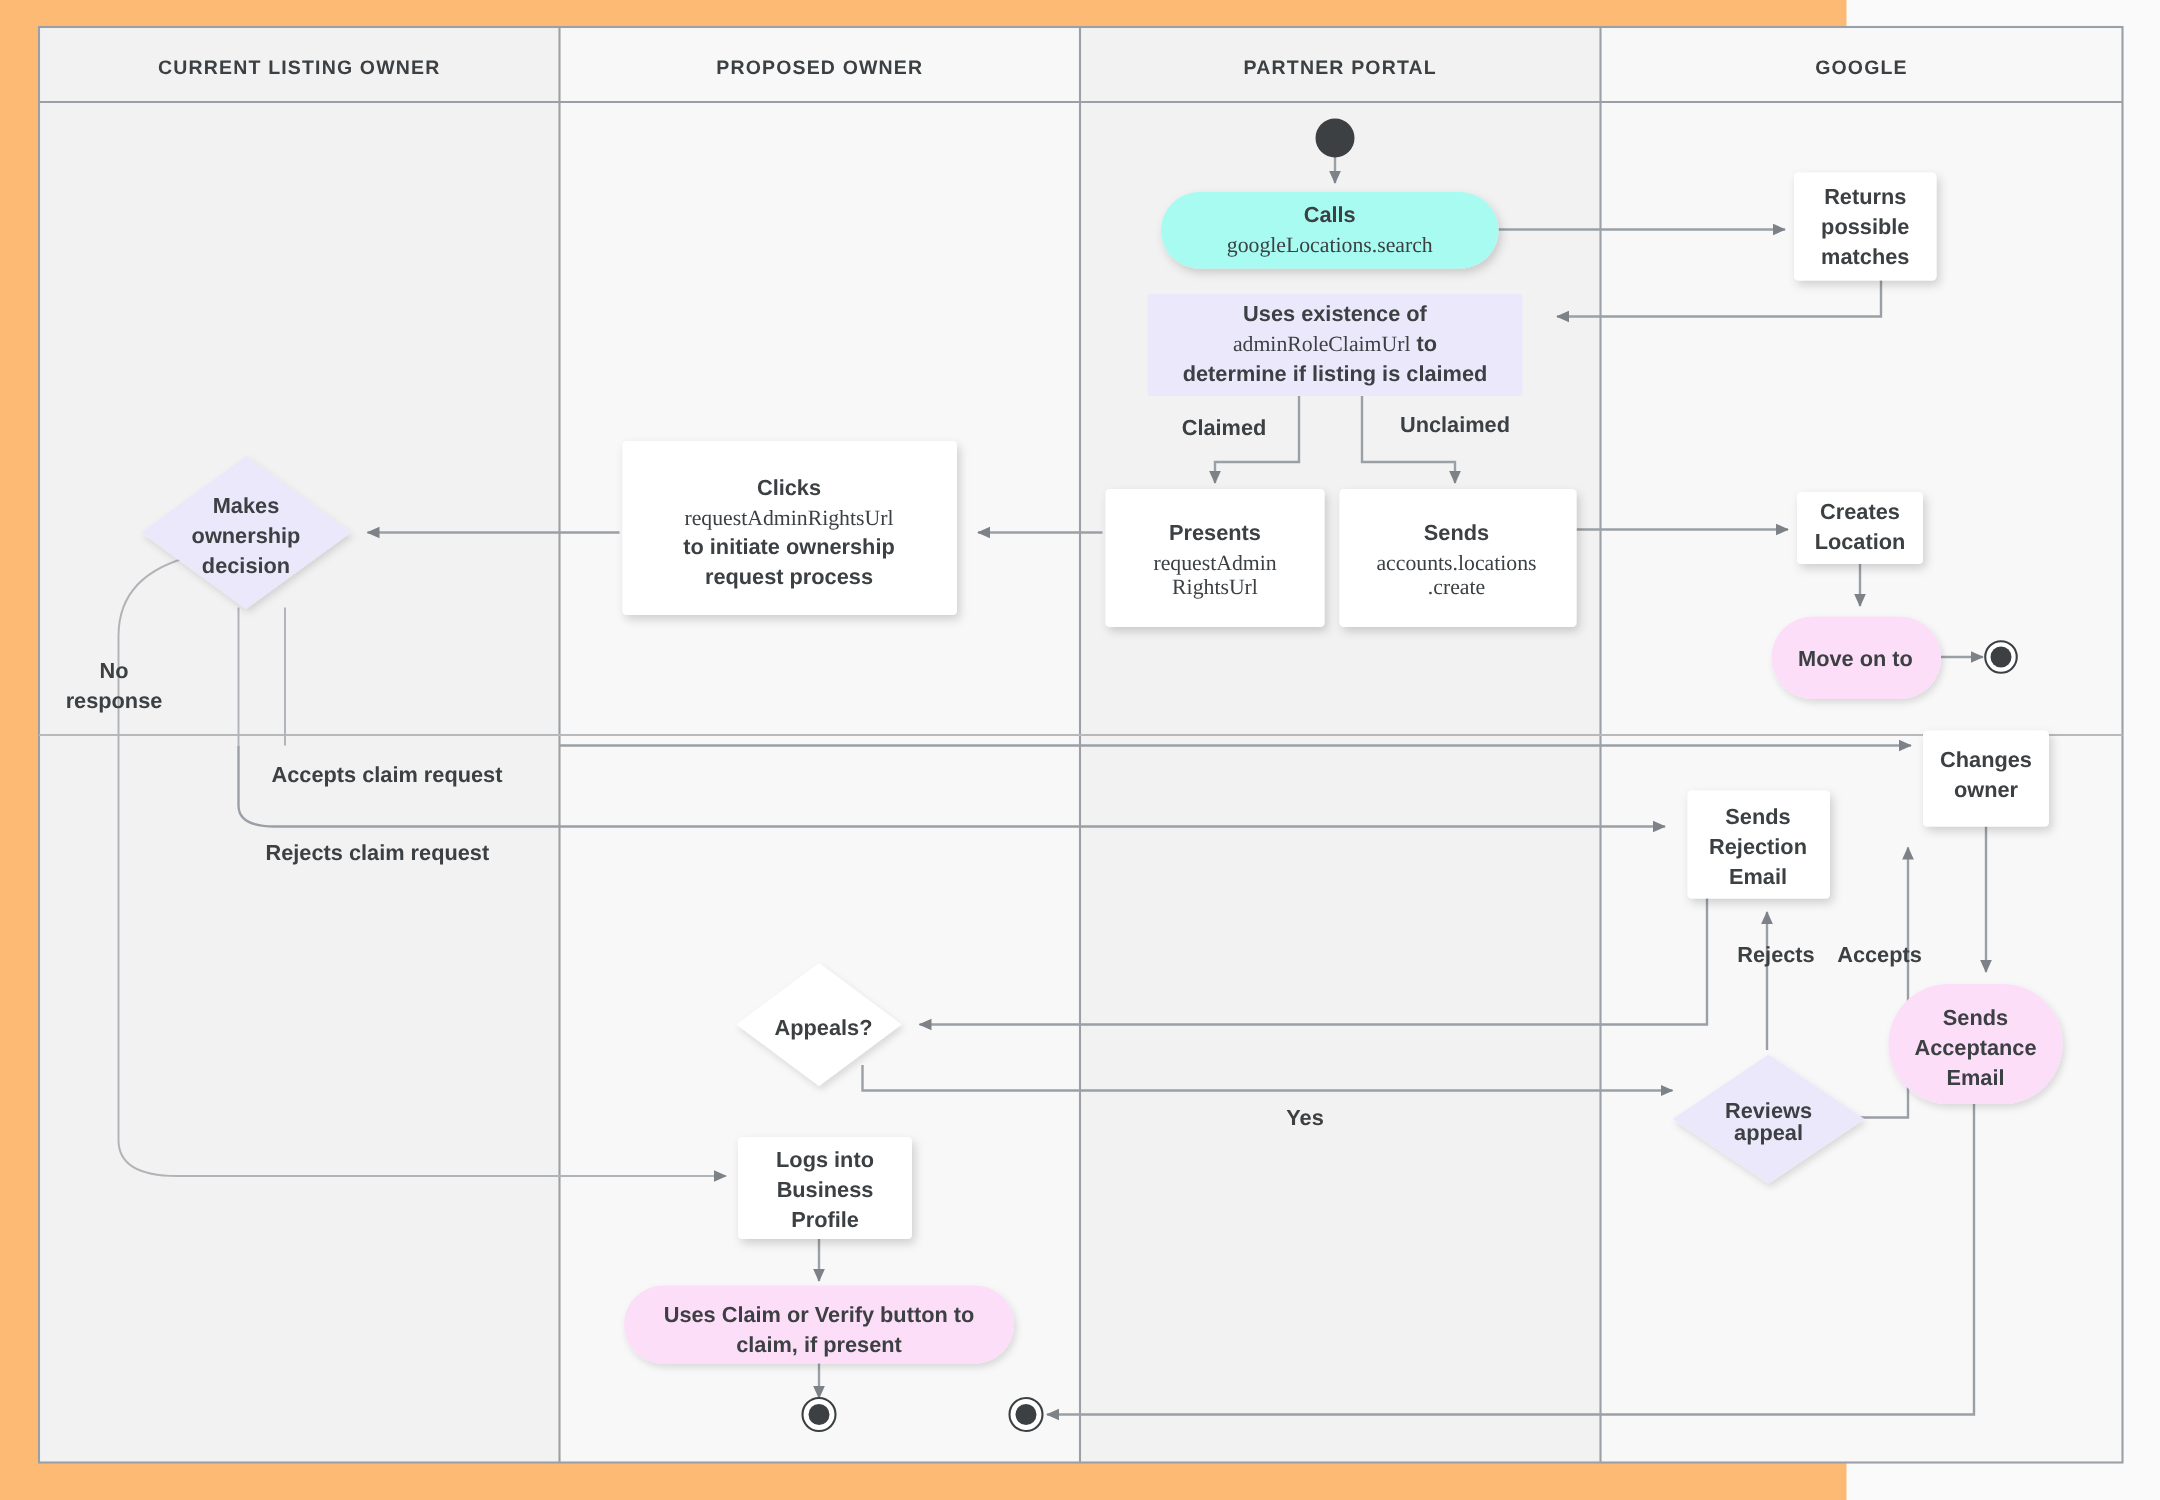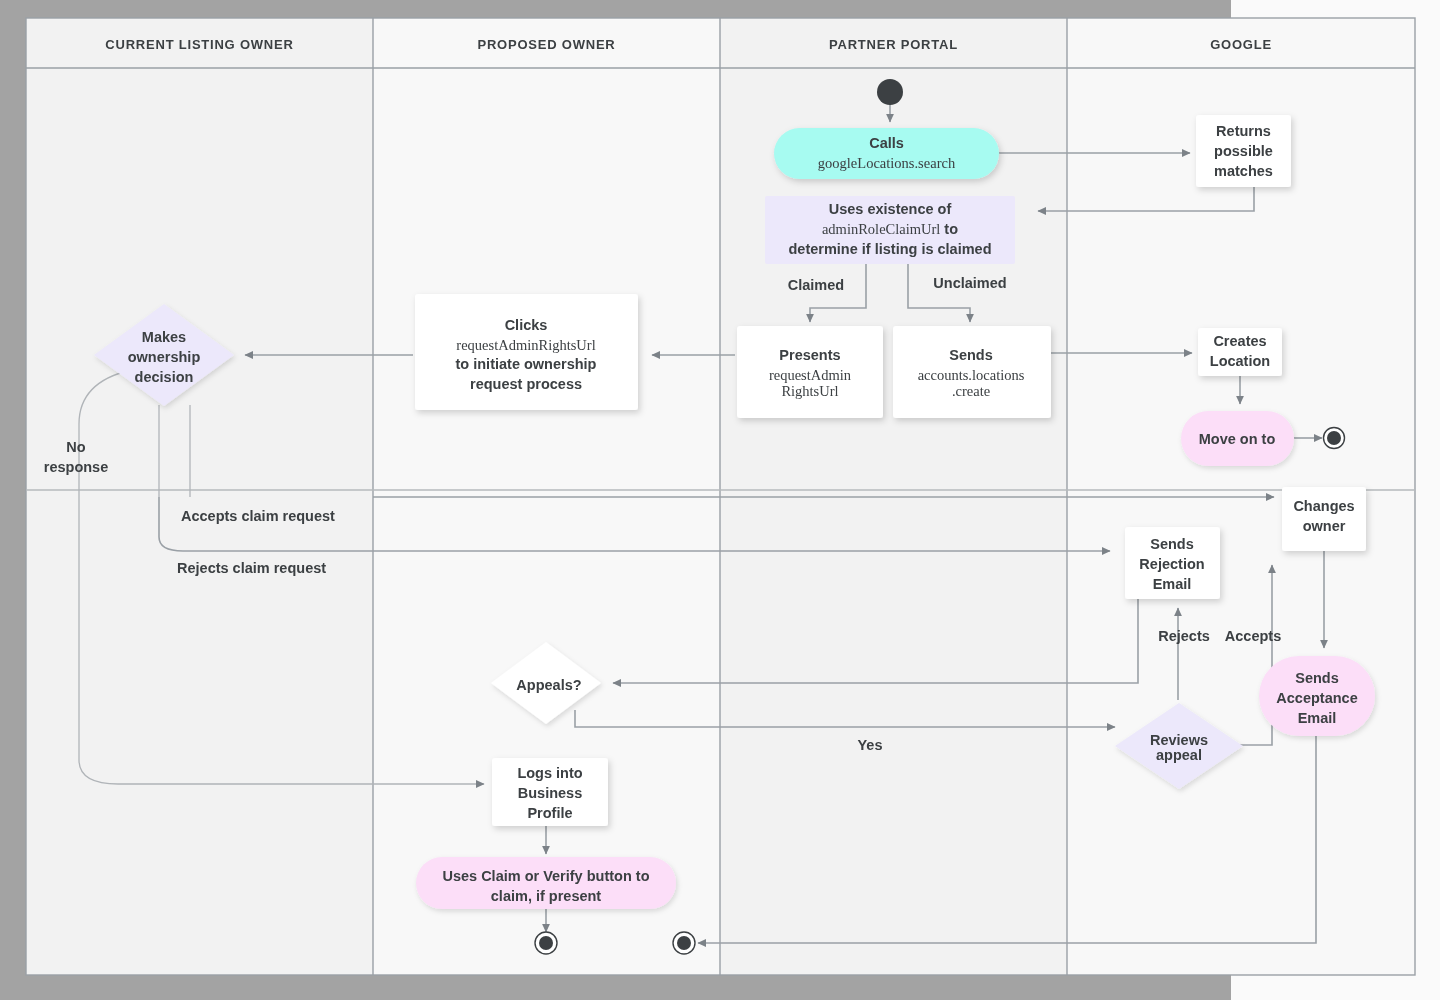--- a/index.html
+++ b/index.html
@@ -8,21 +8,21 @@
     background: #fafafa;
     width: 1440px;
     height: 1000px;
     overflow: hidden;
     font-family: "Liberation Sans", sans-serif;
   }
   #stage {
     position: relative;
     width: 1231px;
     height: 1000px;
-    background: #a3a3a3;
+    background: #fdba74;
     text-align: center;
   }
   svg#flow {
     position: absolute;
     left: 0; top: 0;
     width: 1440px;
     height: 1000px;
   }
   .lane-header-text {
     font-family: "Liberation Sans", sans-serif;

